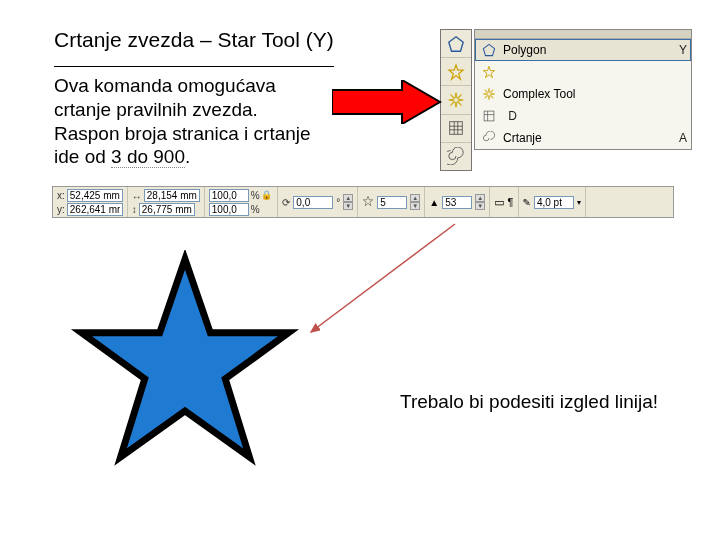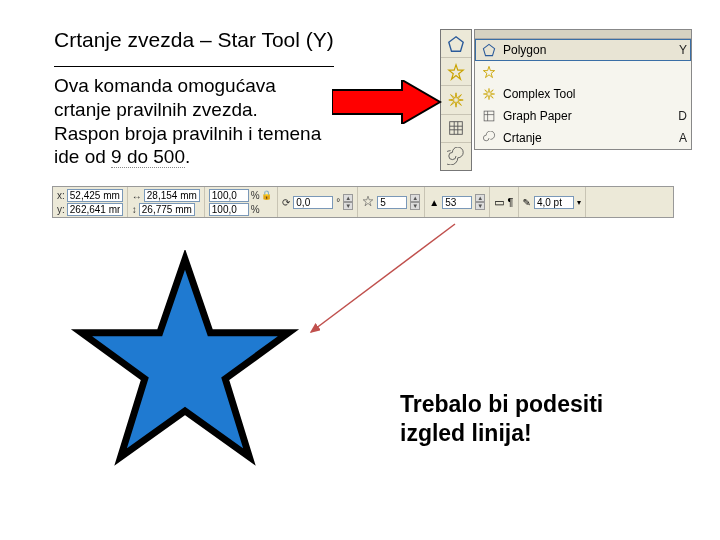--- a/index.html
+++ b/index.html
@@ -141,34 +141,33 @@
   .star-shape {
     position: absolute;
     left: 70px;
     top: 250px;
   }
   .note {
     position: absolute;
     left: 400px;
     top: 390px;
     width: 260px;
-    font-size: 23px;
+    font-size: 19px;
     line-height: 1.25;
-    font-weight: bold;
   }
 </style>
 </head>
 <body>
 
 <div class="title">
   <span>Crtanje zvezda – Star Tool (</span><span>Y</span><span>)</span>
 </div>
 
 <div class="desc">
-  <span>Ova komanda omogućava crtanje pravilnih zvezda. Raspon broja pravilnih i temena ide od </span><span class="range">9 do 500</span><span>.</span>
+  <span>Ova komanda omogućava crtanje pravilnih zvezda. Raspon broja stranica i crtanje ide od </span><span class="range">3 do 900</span><span>.</span>
 </div>
 
 <div class="toolbox">
   <div class="cell">
     <svg class="icon-svg" viewBox="0 0 20 20">
         <polygon points="10,2 18,8 15,18 5,18 2,8" fill="none" stroke="#2a5a9a" stroke-width="1.5"></polygon>
       </svg>
   </div>
   <div class="cell">
     <svg class="icon-svg" viewBox="0 0 20 20">
@@ -225,21 +224,20 @@
     <span class="key"></span>
   </div>
   <div class="flyout-row">
     <span class="ic">
         <svg width="14" height="14" viewBox="0 0 20 20">
           <rect x="3" y="3" width="14" height="14" fill="none" stroke="#555"></rect>
           <line x1="3" y1="8" x2="17" y2="8" stroke="#555"></line>
           <line x1="8" y1="3" x2="8" y2="17" stroke="#555"></line>
         </svg>
       </span>
-    <span class="lbl">Graph Paper</span>
     <span class="key">D</span>
   </div>
   <div class="flyout-row">
     <span class="ic">
         <svg width="14" height="14" viewBox="0 0 20 20">
           <path d="M10 10 a4 4 0 1 1 -4 -4 a6 6 0 1 1 6 6" fill="none" stroke="#555" stroke-width="1"></path>
         </svg>
       </span>
     <span class="lbl">Crtanje</span>
     <span class="key">A</span>

